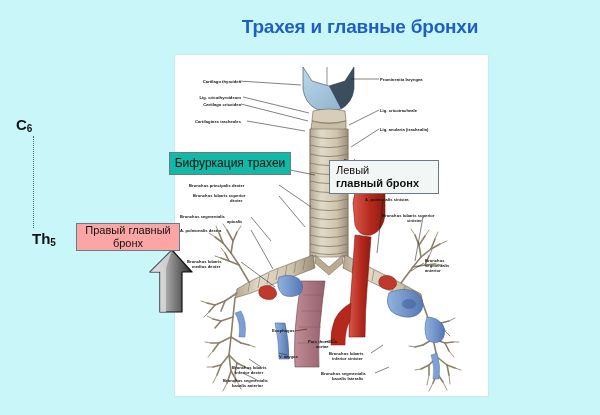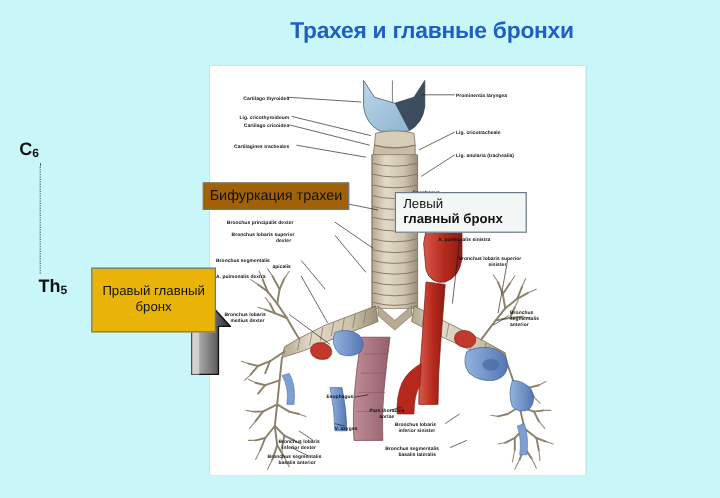--- a/index.html
+++ b/index.html
@@ -34,32 +34,32 @@
   #label-c6{left:16px;top:116px;}
   #label-th5{left:16px;top:230px;margin-left:16px;}
   .dotted-line{
     position:absolute;left:33px;top:136px;width:0;height:92px;
     border-left:1px dotted #3a6e7a;
   }
 
   
   .callout{
     position:absolute;
-    background:#eab308;
+    background:#fca5a5;
     border:1px solid #6b7a85;
     color:#111;
     font-size:11px;line-height:13px;
     text-align:center;
-    padding:13px 5px;
+    padding:0 5px;
     box-sizing:border-box;
     z-index:40;
   }
   #callout-right-bronchus{left:76px;top:223px;width:104px;}
   #callout-bifurcation{left:169px;top:152px;width:122px;
-     background:#a16207;font-size:12px;padding:4px 4px;}
+     background:#14b8a6;font-size:12px;padding:4px 4px;}
   #callout-left-bronchus{left:329px;top:160px;width:110px;
      background:#f2f6f4;text-align:left;padding:3px 6px;}
   #callout-left-bronchus .l1{display:block;}
   #callout-left-bronchus .l2{display:block;font-weight:bold;}
 
   
   #big-arrow{position:absolute;left:142px;top:248px;width:52px;height:66px;z-index:35;}
 
   
   #illustration{

